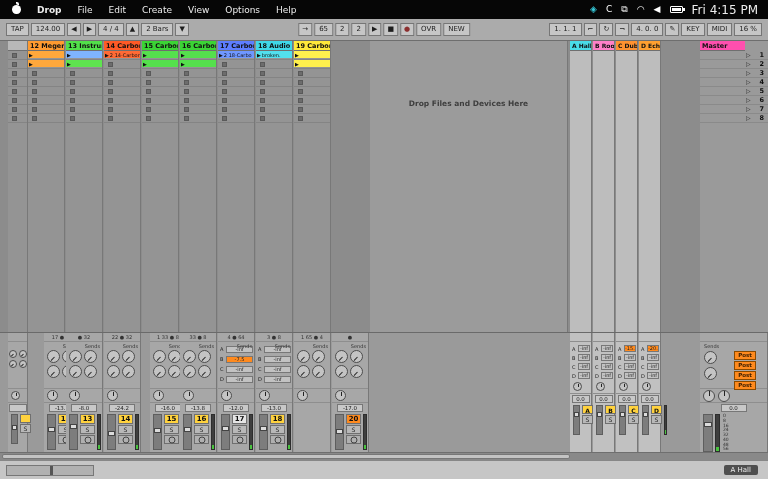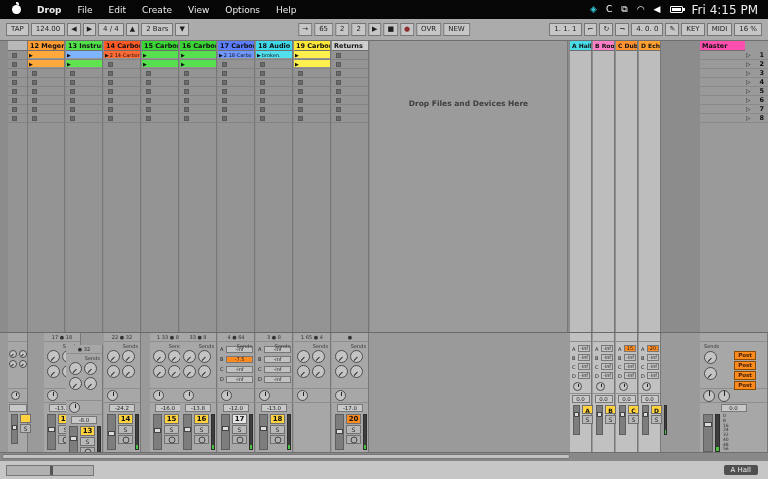--- a/index.html
+++ b/index.html
@@ -424,47 +424,20 @@
       <div class="slot">
         <div class="stopbtn"></div>
       </div>
       <div class="slot">
         <div class="stopbtn"></div>
       </div>
       <div class="slot">
         <div class="stopbtn"></div>
       </div>
     </div>
-    <div class="tcol" style="left: 332px; width: 37px;">
-      <div class="thdr" style="background: rgb(207, 207, 207);">Returns</div>
-      <div class="slot">
-        <div class="stopbtn"></div>
-      </div>
-      <div class="slot">
-        <div class="stopbtn"></div>
-      </div>
-      <div class="slot">
-        <div class="stopbtn"></div>
-      </div>
-      <div class="slot">
-        <div class="stopbtn"></div>
-      </div>
-      <div class="slot">
-        <div class="stopbtn"></div>
-      </div>
-      <div class="slot">
-        <div class="stopbtn"></div>
-      </div>
-      <div class="slot">
-        <div class="stopbtn"></div>
-      </div>
-      <div class="slot">
-        <div class="stopbtn"></div>
-      </div>
-    </div>
     <div class="droparea">
       <div class="drophint">Drop Files and Devices Here</div>
     </div>
     <div class="tcol rcol" style="left: 570px; width: 22px;">
       <div class="thdr rhdr" style="background: rgb(73, 220, 232);">A Hall</div>
     </div>
     <div class="tcol rcol" style="left: 593px; width: 22px;">
       <div class="thdr rhdr" style="background: rgb(255, 128, 200);">B Room</div>
     </div>
     <div class="tcol rcol" style="left: 616px; width: 22px;">
@@ -579,21 +552,21 @@
           </div>
           <div class="fstack">
             <div class="numbox" style="background: rgb(255, 210, 62);">12</div>
             <div class="sbox">S</div>
             <div class="armbox"></div>
           </div>
           <div class="meter"></div>
         </div>
       </div>
     </div>
-    <div class="strip" style="left: 66px; width: 37px; margin-top: 12px;">
+    <div class="strip" style="left: 66px; width: 37px;">
       <div class="routing">● 32</div>
       <div class="sends">
         <div class="sendslabel">Sends</div>
         <div class="knobgrid">
           <div class="knob" style="width: 13px; height: 13px;">
             <i style="transform: rotate(45deg);"></i>
           </div>
           <div class="knob" style="width: 13px; height: 13px;">
             <i style="transform: rotate(45deg);"></i>
           </div>

